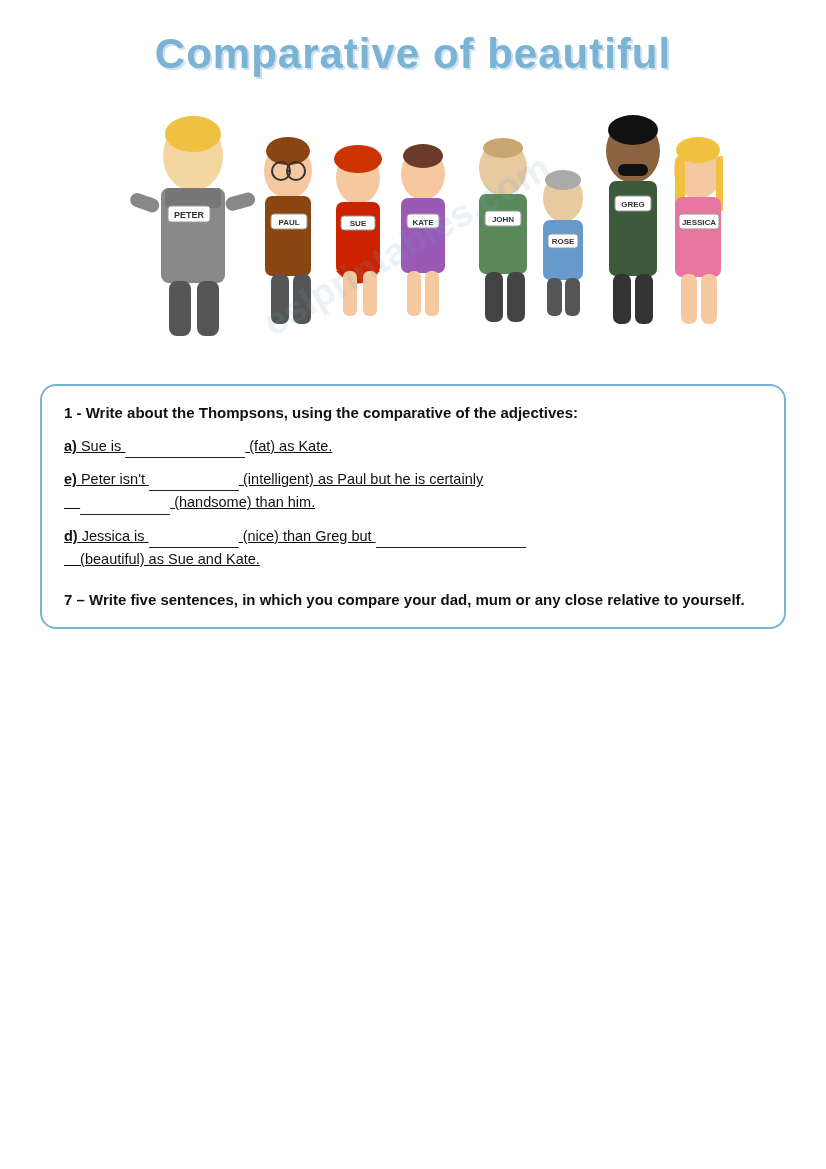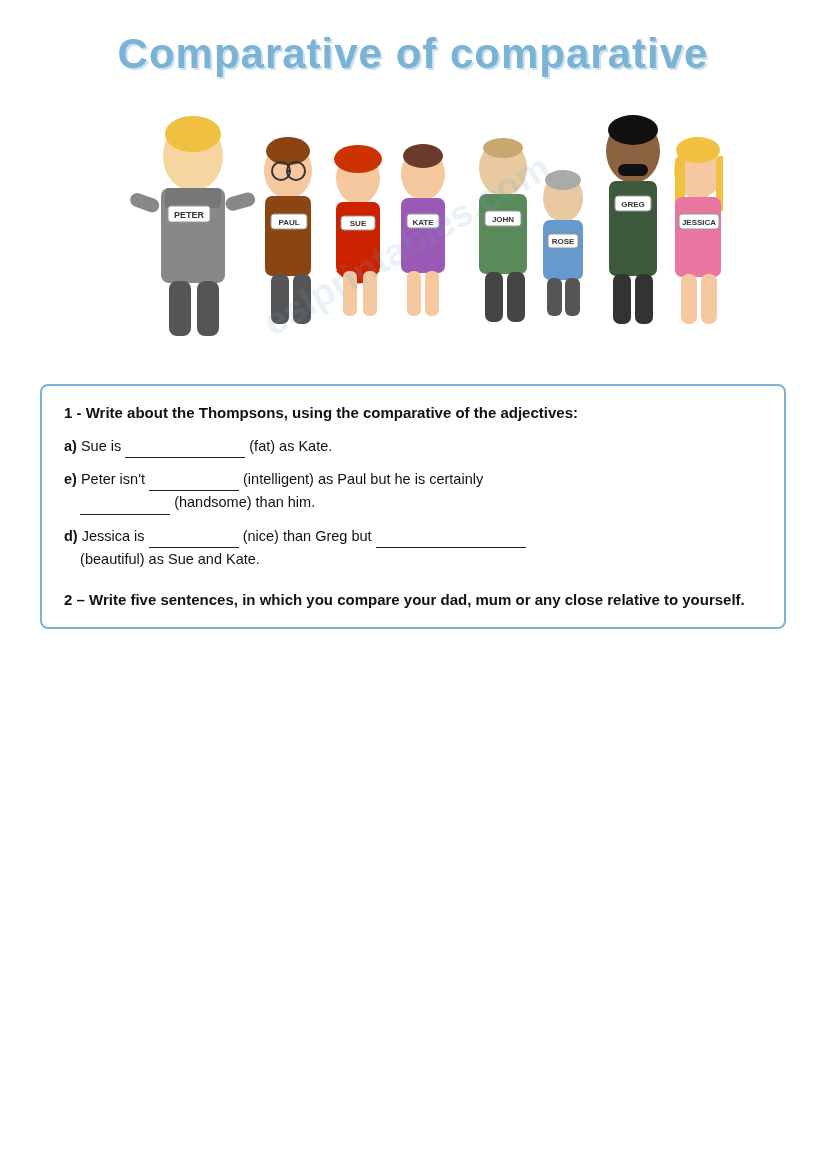--- a/index.html
+++ b/index.html
@@ -37,37 +37,38 @@
 
     
     .family-illustration {
       width: 620px;
       height: 260px;
       position: relative;
     }
 
     .exercise-box {
       border: 2px solid #7ab3d4;
-      border-radius: 8px;
+      border-radius: 16px;
       padding: 18px 22px 16px 22px;
       background: #fff;
     }
 
     .section-title {
       font-size: 15px;
       font-weight: bold;
       margin-bottom: 14px;
       color: #111;
     }
 
     .exercise-item {
       font-size: 14.5px;
       margin-bottom: 10px;
       line-height: 1.6;
       color: #111;
+      text-decoration: underline;
     }
 
     .blank {
       display: inline-block;
       border-bottom: 1.5px solid #222;
       min-width: 120px;
       height: 16px;
       vertical-align: bottom;
     }
 
@@ -83,21 +84,21 @@
       font-size: 15px;
       font-weight: bold;
       margin-top: 18px;
       color: #111;
       line-height: 1.5;
     }
   </style>
 </head>
 <body>
 
-<h1 class="title">Comparative of comparative</h1>
+<h1 class="title">Comparative of beautiful</h1>
 
 <div class="image-container">
   <svg class="family-illustration" viewBox="0 0 620 260" xmlns="http://www.w3.org/2000/svg">
 
     <ellipse cx="90" cy="60" rx="30" ry="35" fill="#f5d6a0"></ellipse>
 
     <ellipse cx="90" cy="38" rx="28" ry="18" fill="#f0c040"></ellipse>
 
     <rect x="58" y="92" width="64" height="95" rx="8" fill="#888"></rect>
     <rect x="62" y="92" width="56" height="20" rx="4" fill="#777"></rect>
@@ -222,15 +223,15 @@
   <div class="exercise-item">
     <strong>d)</strong> Jessica is <span class="blank blank-sm"></span> (nice) than Greg  but <span class="blank blank-lg"></span><br>
     &nbsp;&nbsp;&nbsp;&nbsp;(beautiful) as Sue and Kate.
   </div>
 
 
 
 
 
 
-  <div class="section2-title">2 – Write five sentences, in which you compare your dad, mum or any close relative to yourself.</div>
+  <div class="section2-title">7 – Write five sentences, in which you compare your dad, mum or any close relative to yourself.</div>
 
 </div>
 
 </body></html>

